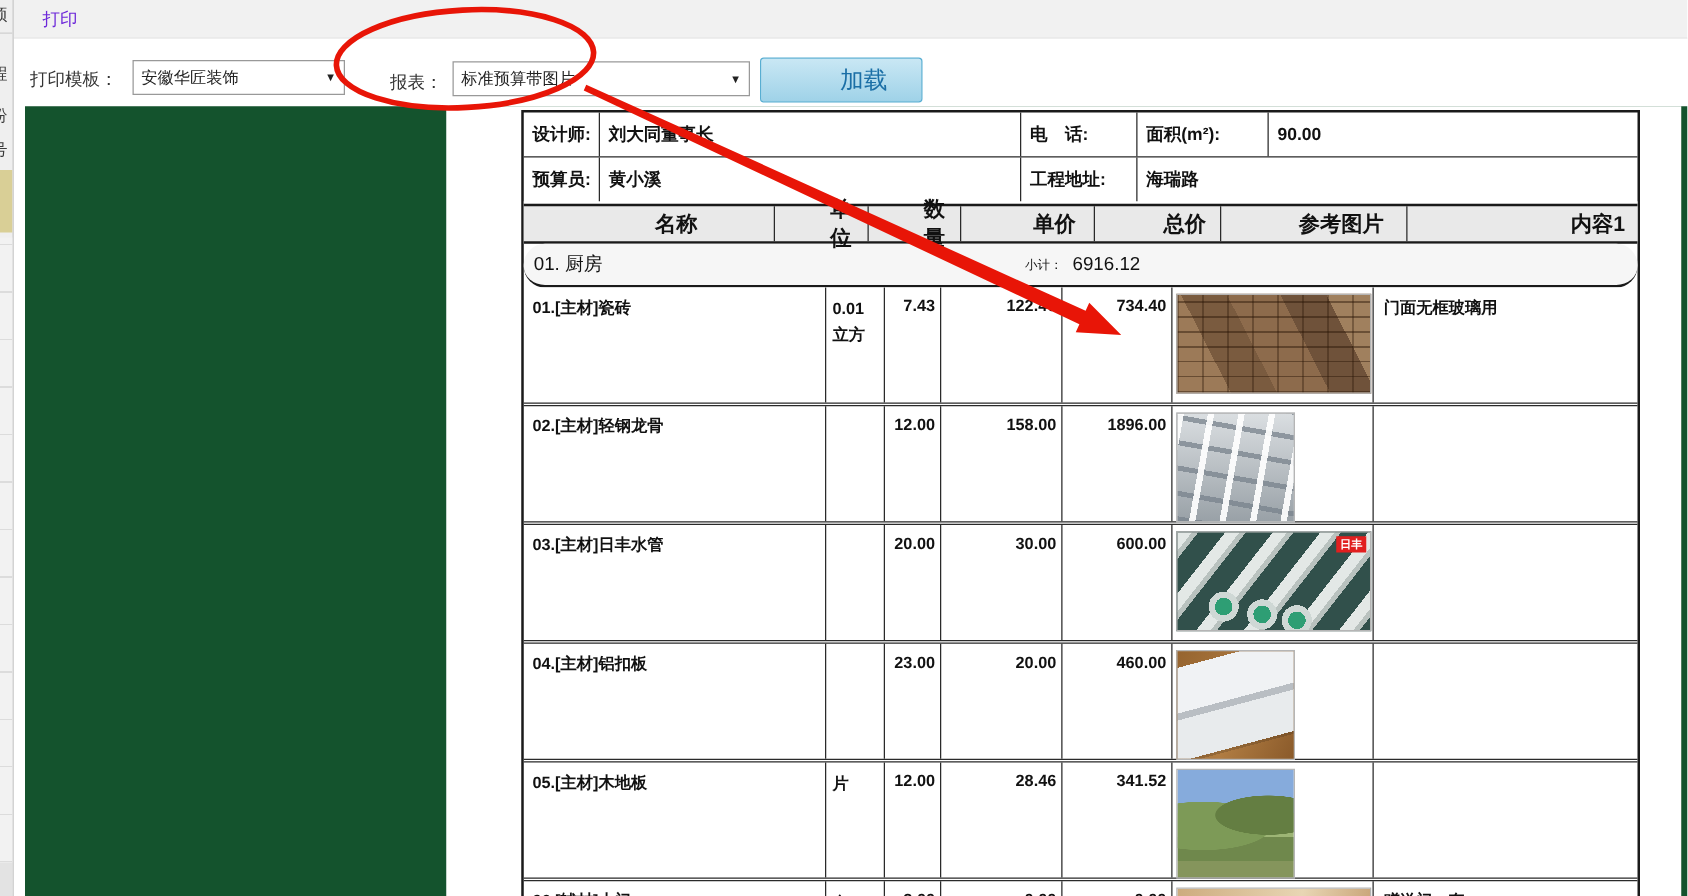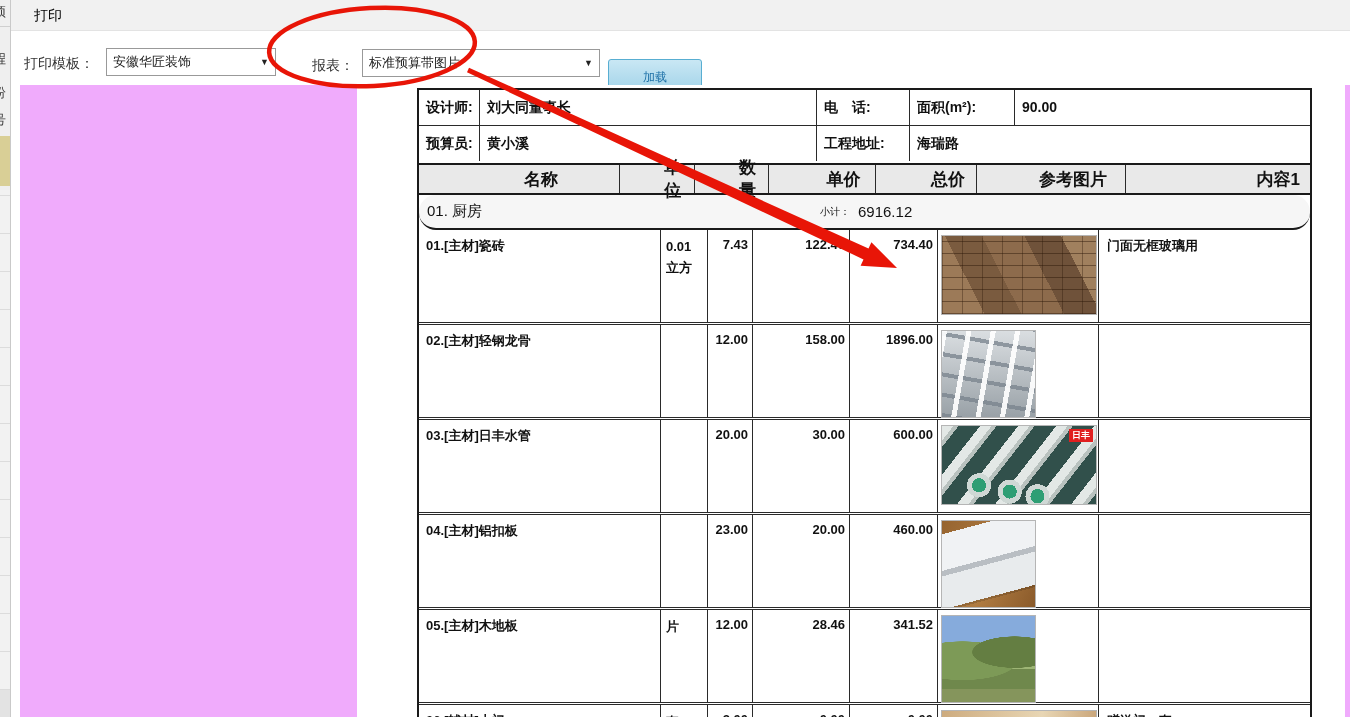--- a/index.html
+++ b/index.html
@@ -15,36 +15,36 @@
   .strip-char{position:absolute;left:-7px;font-size:13px;color:#3a3a3a;white-space:nowrap;}
   .strip-line{position:absolute;left:0;width:10px;height:1px;background:#cfcfcf;}
   .strip-selected{position:absolute;left:0;width:10px;background:#d9cf96;}
   .strip-list{position:absolute;left:0;width:10px;background:#f2f2f2;
     background-image:repeating-linear-gradient(0deg,#dcdcdc 0 1px,transparent 1px 38px);}
   .strip-bottom{position:absolute;left:0;width:10px;background:#e3e3e3;}
 
   
   #tabbar{position:absolute;left:10px;right:0;top:0;height:30px;background:#f1f1f1;
     border-bottom:1px solid #e3e3e3;}
-  .tab-print{position:absolute;left:24px;top:7px;font-size:14px;color:#000000;cursor:default;}
+  .tab-print{position:absolute;left:24px;top:7px;font-size:14px;color:#6d28d9;cursor:default;}
 
   
   #toolbar{position:absolute;left:10px;right:0;top:31px;height:54px;background:#ffffff;}
   .tb-label{position:absolute;font-size:14px;color:#333;}
   .sel{position:absolute;box-sizing:border-box;border:1px solid #999;background:#fff;
     display:flex;align-items:center;padding:4px 6px;font-size:13px;color:#222;cursor:pointer;}
   .sel .arrow{margin-left:auto;font-size:9px;color:#222;}
   #tpl-select{left:96px;top:17px;width:170px;height:28px;}
   #rpt-select{left:352px;top:18px;width:238px;height:28px;}
-  #load-btn{position:absolute;left:598px;top:28px;width:92px;height:34px;
+  #load-btn{position:absolute;left:598px;top:15px;width:92px;height:34px;
     background:linear-gradient(#c9e7f4,#9fd2e8);border:1px solid #58aed2;border-radius:3px;
-    color:#1b6fa6;font-size:12px;display:flex;align-items:center;justify-content:center;cursor:pointer;}
-
-  
-  #preview{position:absolute;left:20px;right:0;top:85px;bottom:0;background:#f0abfc;}
+    color:#1b6fa6;font-size:19px;display:flex;align-items:center;justify-content:center;cursor:pointer;padding-left:36px;}
+
+  
+  #preview{position:absolute;left:20px;right:0;top:85px;bottom:0;background:#14532d;}
   #page{position:absolute;left:337px;top:0;width:988px;height:632px;background:#ffffff;overflow:hidden;}
 
   
   #report{position:absolute;left:60px;top:3px;width:891px;border:2px solid #1a1a1a;
     color:#111;font-weight:600;}
   .info-row{display:flex;height:35px;border-bottom:1px solid #2a2a2a;}
   .info-cell{box-sizing:border-box;border-right:1px solid #2a2a2a;padding:9px 4px 0 7px;
     font-size:14px;overflow:hidden;white-space:nowrap;}
   .info-cell.last{border-right:none;}
   .gap{height:2px;background:#fff;}

